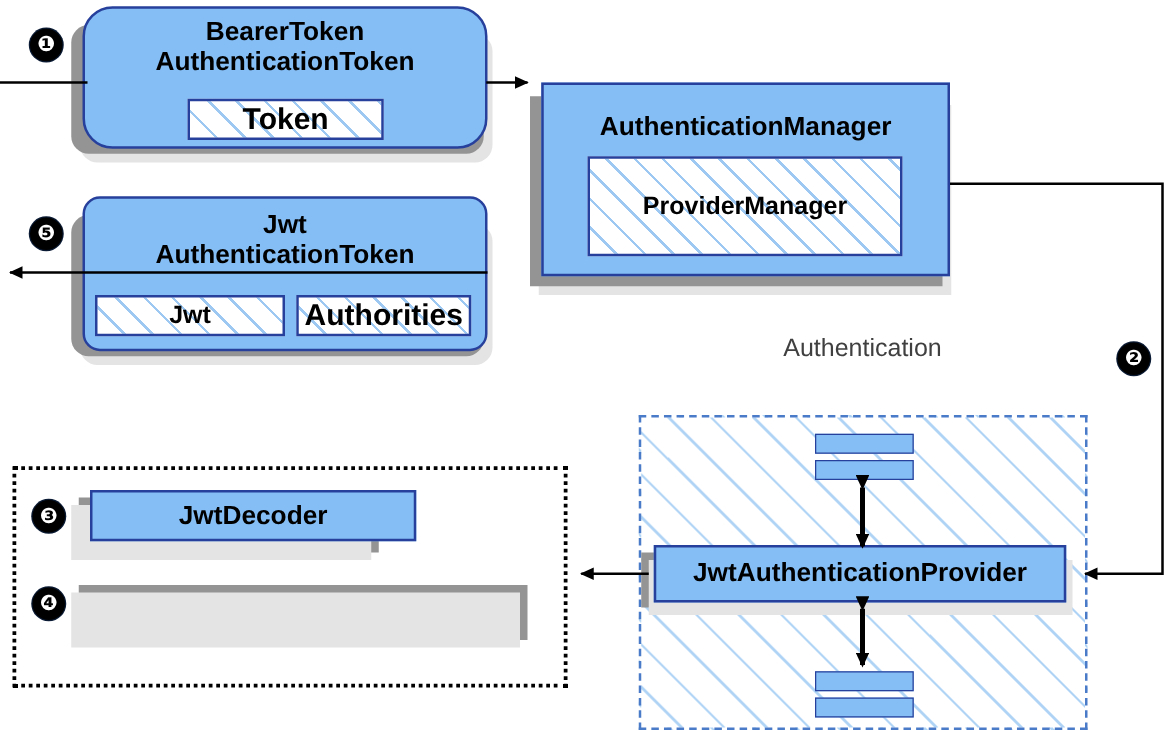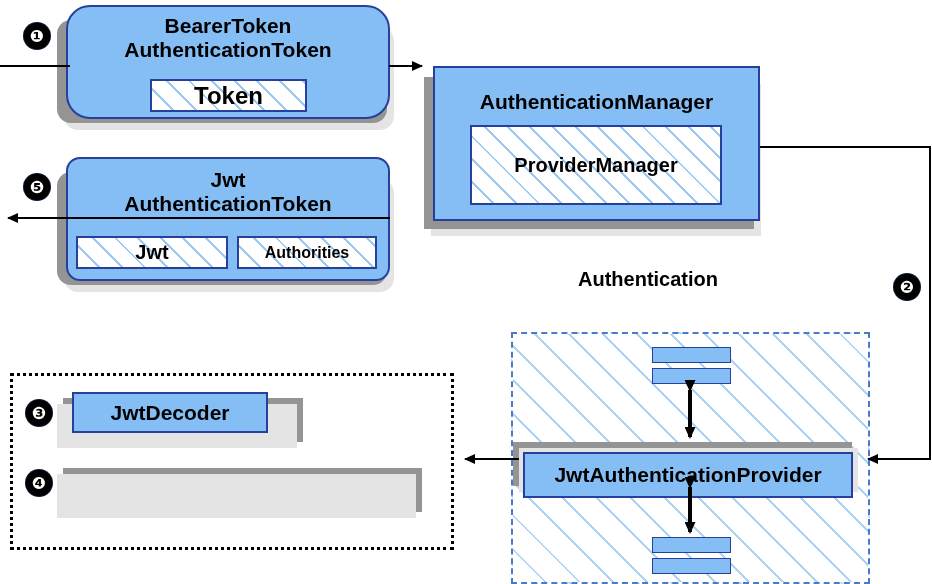--- a/index.html
+++ b/index.html
@@ -33,21 +33,21 @@
             z-index:3;}
 
   .dottedbox{position:absolute;box-sizing:border-box;
             border:3px dotted #000;background:transparent;z-index:3;}
 
   .badge{position:absolute;width:26px;height:26px;border-radius:50%;
          background:#000;color:#fff;font-weight:bold;font-size:17px;
          display:flex;align-items:center;justify-content:center;z-index:20;
          box-shadow:0 0 0 1px #0a1a33;}
 
-  .label{position:absolute;font-weight:bold;color:#000000;text-align:left;
+  .label{position:absolute;font-weight:normal;color:#404040;text-align:center;
          line-height:1.16;z-index:10;}
 
   .minibar{position:absolute;background:#85BEF5;border:1.5px solid #27409B;
            box-sizing:border-box;z-index:6;}
 
   svg.lines{position:absolute;left:0;top:0;width:932px;height:584px;
             z-index:15;pointer-events:none;overflow:visible;}
 </style>
 </head>
 <body>
@@ -109,50 +109,50 @@
   <div class="shadow2" style="left:64px;top:179px;width:330px;height:113px;border-radius:14px;"></div>
   <div class="node" style="left:66px;top:157px;width:324px;height:124px;border-radius:14px;
               font-size:21px;flex-direction:column;justify-content:flex-start;
               padding-top:9px;">
     <div>Jwt</div>
     <div>AuthenticationToken</div>
   </div>
   <div class="hatchbox" style="left:76px;top:236px;width:152px;height:33px;font-size:20px;">
       <span>Jwt</span>
     </div>
-  <div class="hatchbox" style="left:237px;top:236px;width:140px;height:33px;font-size:16px;">
+  <div class="hatchbox" style="left:237px;top:236px;width:140px;height:33px;font-size:24px;">
       <span>Authorities</span>
     </div>
   <div class="badge" style="left:24px;top:174px;">❺</div>
 
   <div class="label" style="left:578px;top:268px;width:224px;font-size:20px;">
     <div>Authentication</div>
   </div>
 
   <div class="providersbox" style="left:511px;top:332px;width:359px;height:252px;"></div>
 
   <div class="minibar" style="left:652px;top:347px;width:79px;height:16px;"></div>
   <div class="minibar" style="left:652px;top:368px;width:79px;height:16px;"></div>
 
   <div class="minibar" style="left:652px;top:537px;width:79px;height:16px;"></div>
   <div class="minibar" style="left:652px;top:558px;width:79px;height:16px;"></div>
 
   <div class="shadow" style="left:513px;top:442px;width:339px;height:44px;z-index:4;"></div>
   <div class="shadow2" style="left:519px;top:448px;width:339px;height:44px;z-index:4;"></div>
-  <div class="node" style="left:523px;top:436px;width:330px;height:46px;font-size:21px;margin-top:16px;">
+  <div class="node" style="left:523px;top:436px;width:330px;height:46px;font-size:21px;">
     <span>JwtAuthenticationProvider</span>
   </div>
 
   <div class="badge" style="left:894px;top:274px;">❷</div>
 
   <div class="dottedbox" style="left:10px;top:373px;width:444px;height:177px;"></div>
 
   <div class="shadow" style="left:63px;top:398px;width:240px;height:44px;z-index:4;"></div>
   <div class="shadow2" style="left:57px;top:404px;width:240px;height:44px;z-index:4;"></div>
-  <div class="node" style="left:72px;top:392px;width:196px;height:41px;font-size:21px;">
+  <div class="node" style="left:72px;top:392px;width:261px;height:41px;font-size:21px;">
     <span>JwtDecoder</span>
   </div>
   <div class="badge" style="left:26px;top:400px;">❸</div>
 
   <div class="shadow" style="left:63px;top:468px;width:359px;height:44px;z-index:4;"></div>
   <div class="shadow2" style="left:57px;top:474px;width:359px;height:44px;z-index:4;"></div>
   <div class="badge" style="left:26px;top:470px;">❹</div>
 
 </div>
 

